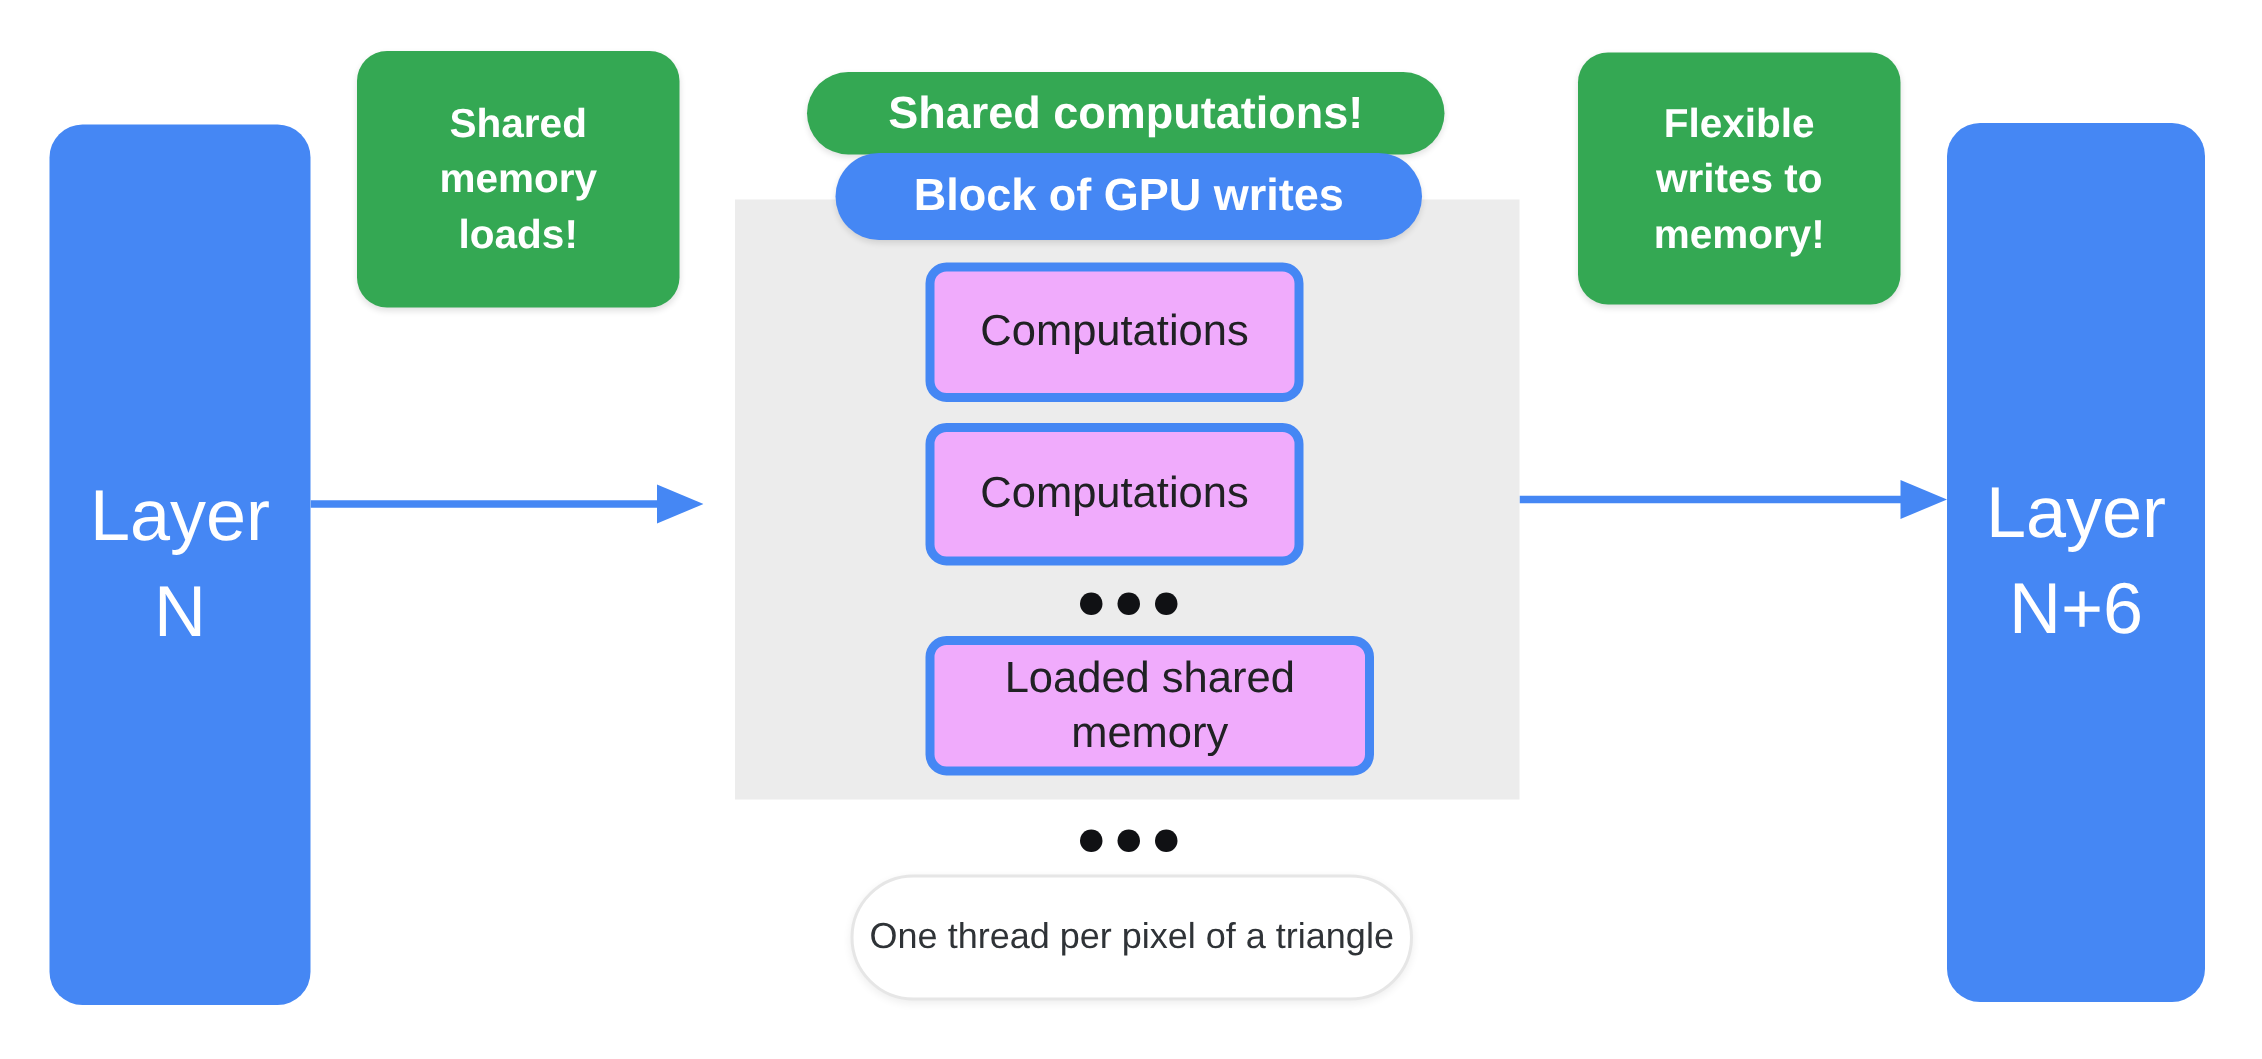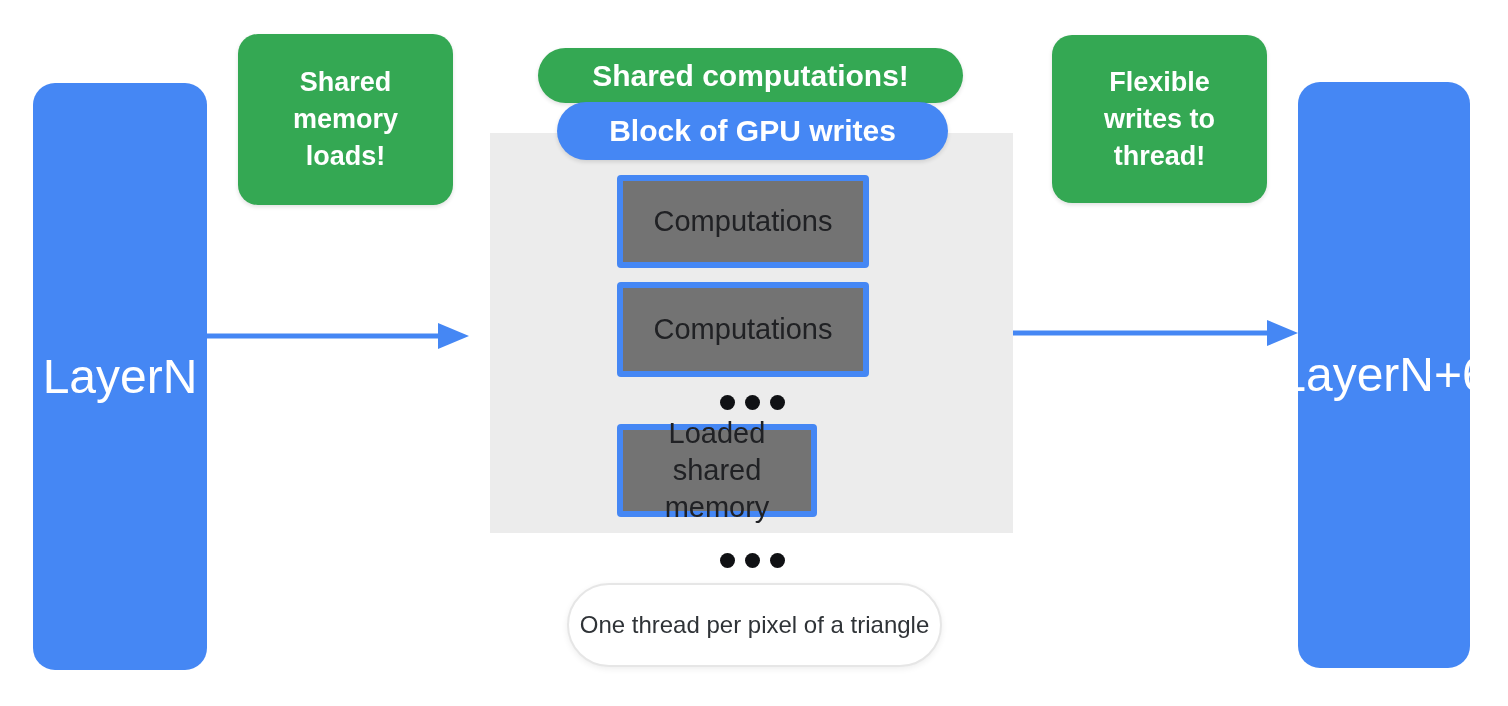--- a/index.html
+++ b/index.html
@@ -3,21 +3,21 @@
 <meta charset="utf-8">
 <style>
   html,body{margin:0;padding:0;background:#fff;}
   .canvas{
     position:relative;width:1508px;height:706px;background:#FFFFFF;overflow:hidden;
     font-family:"Liberation Sans", sans-serif;
   }
   
   .layer-box{
     position:absolute;background:#4587F4;border-radius:22px;
-    display:flex;flex-direction:row;align-items:center;justify-content:center;
+    display:flex;flex-direction:column;align-items:center;justify-content:center;
     color:#fff;font-size:48px;line-height:64px;font-weight:400;
   }
   .layer-n{left:33px;top:83px;width:174px;height:587px;}
   .layer-n1{left:1298px;top:82px;width:172px;height:586px;}
 
   
   .callout{
     position:absolute;background:#34A853;border-radius:20px;
     display:flex;align-items:center;justify-content:center;text-align:center;
     color:#fff;font-weight:700;font-size:27px;line-height:37px;
@@ -35,27 +35,27 @@
   .pill-green{left:538px;top:48px;width:425px;height:55px;background:#34A853;}
   .pill-blue{left:557px;top:102px;width:391px;height:58px;background:#4587F4;}
 
   
   .gpu-panel{
     position:absolute;left:490px;top:133px;width:523px;height:400px;background:#ECECEC;z-index:1;
   }
 
   
   .thread-box{
-    position:absolute;background:#737373;border:6px solid #4587F4;border-radius:4px;
+    position:absolute;background:#f0abfc;border:6px solid #4587F4;border-radius:14px;
     display:flex;align-items:center;justify-content:center;text-align:center;
     color:#202124;font-size:29px;line-height:37px;z-index:2;box-sizing:border-box;
   }
   .thread-box-1{left:617px;top:175px;width:252px;height:93px;}
   .thread-box-2{left:617px;top:282px;width:252px;height:95px;}
-  .thread-box-3{left:617px;top:424px;width:200px;height:93px;padding:0 10px;}
+  .thread-box-3{left:617px;top:424px;width:299px;height:93px;padding:0 10px;}
 
   
   .dots{position:absolute;display:flex;align-items:center;z-index:2;}
   .dots-inner{left:715px;top:395px;}
   .dots-outer{left:715px;top:553px;}
   .dot{width:15px;height:15px;border-radius:50%;background:#101114;margin:0 5px;}
 
   
   .note-pill{
     position:absolute;left:567px;top:583px;width:375px;height:84px;background:#fff;
@@ -82,21 +82,21 @@
 
   <div class="layer-box layer-n1">
     <div>Layer</div>
     <div>N+6</div>
   </div>
 
   <div class="callout callout-left">
     <span>Shared memory loads!</span>
   </div>
   <div class="callout callout-right">
-    <span>Flexible writes to thread!</span>
+    <span>Flexible writes to memory!</span>
   </div>
 
   <div class="pill pill-green">
     <span>Shared computations!</span>
   </div>
   <div class="pill pill-blue">
     <span>Block of GPU writes</span>
   </div>
 
   <div class="gpu-panel"></div>

